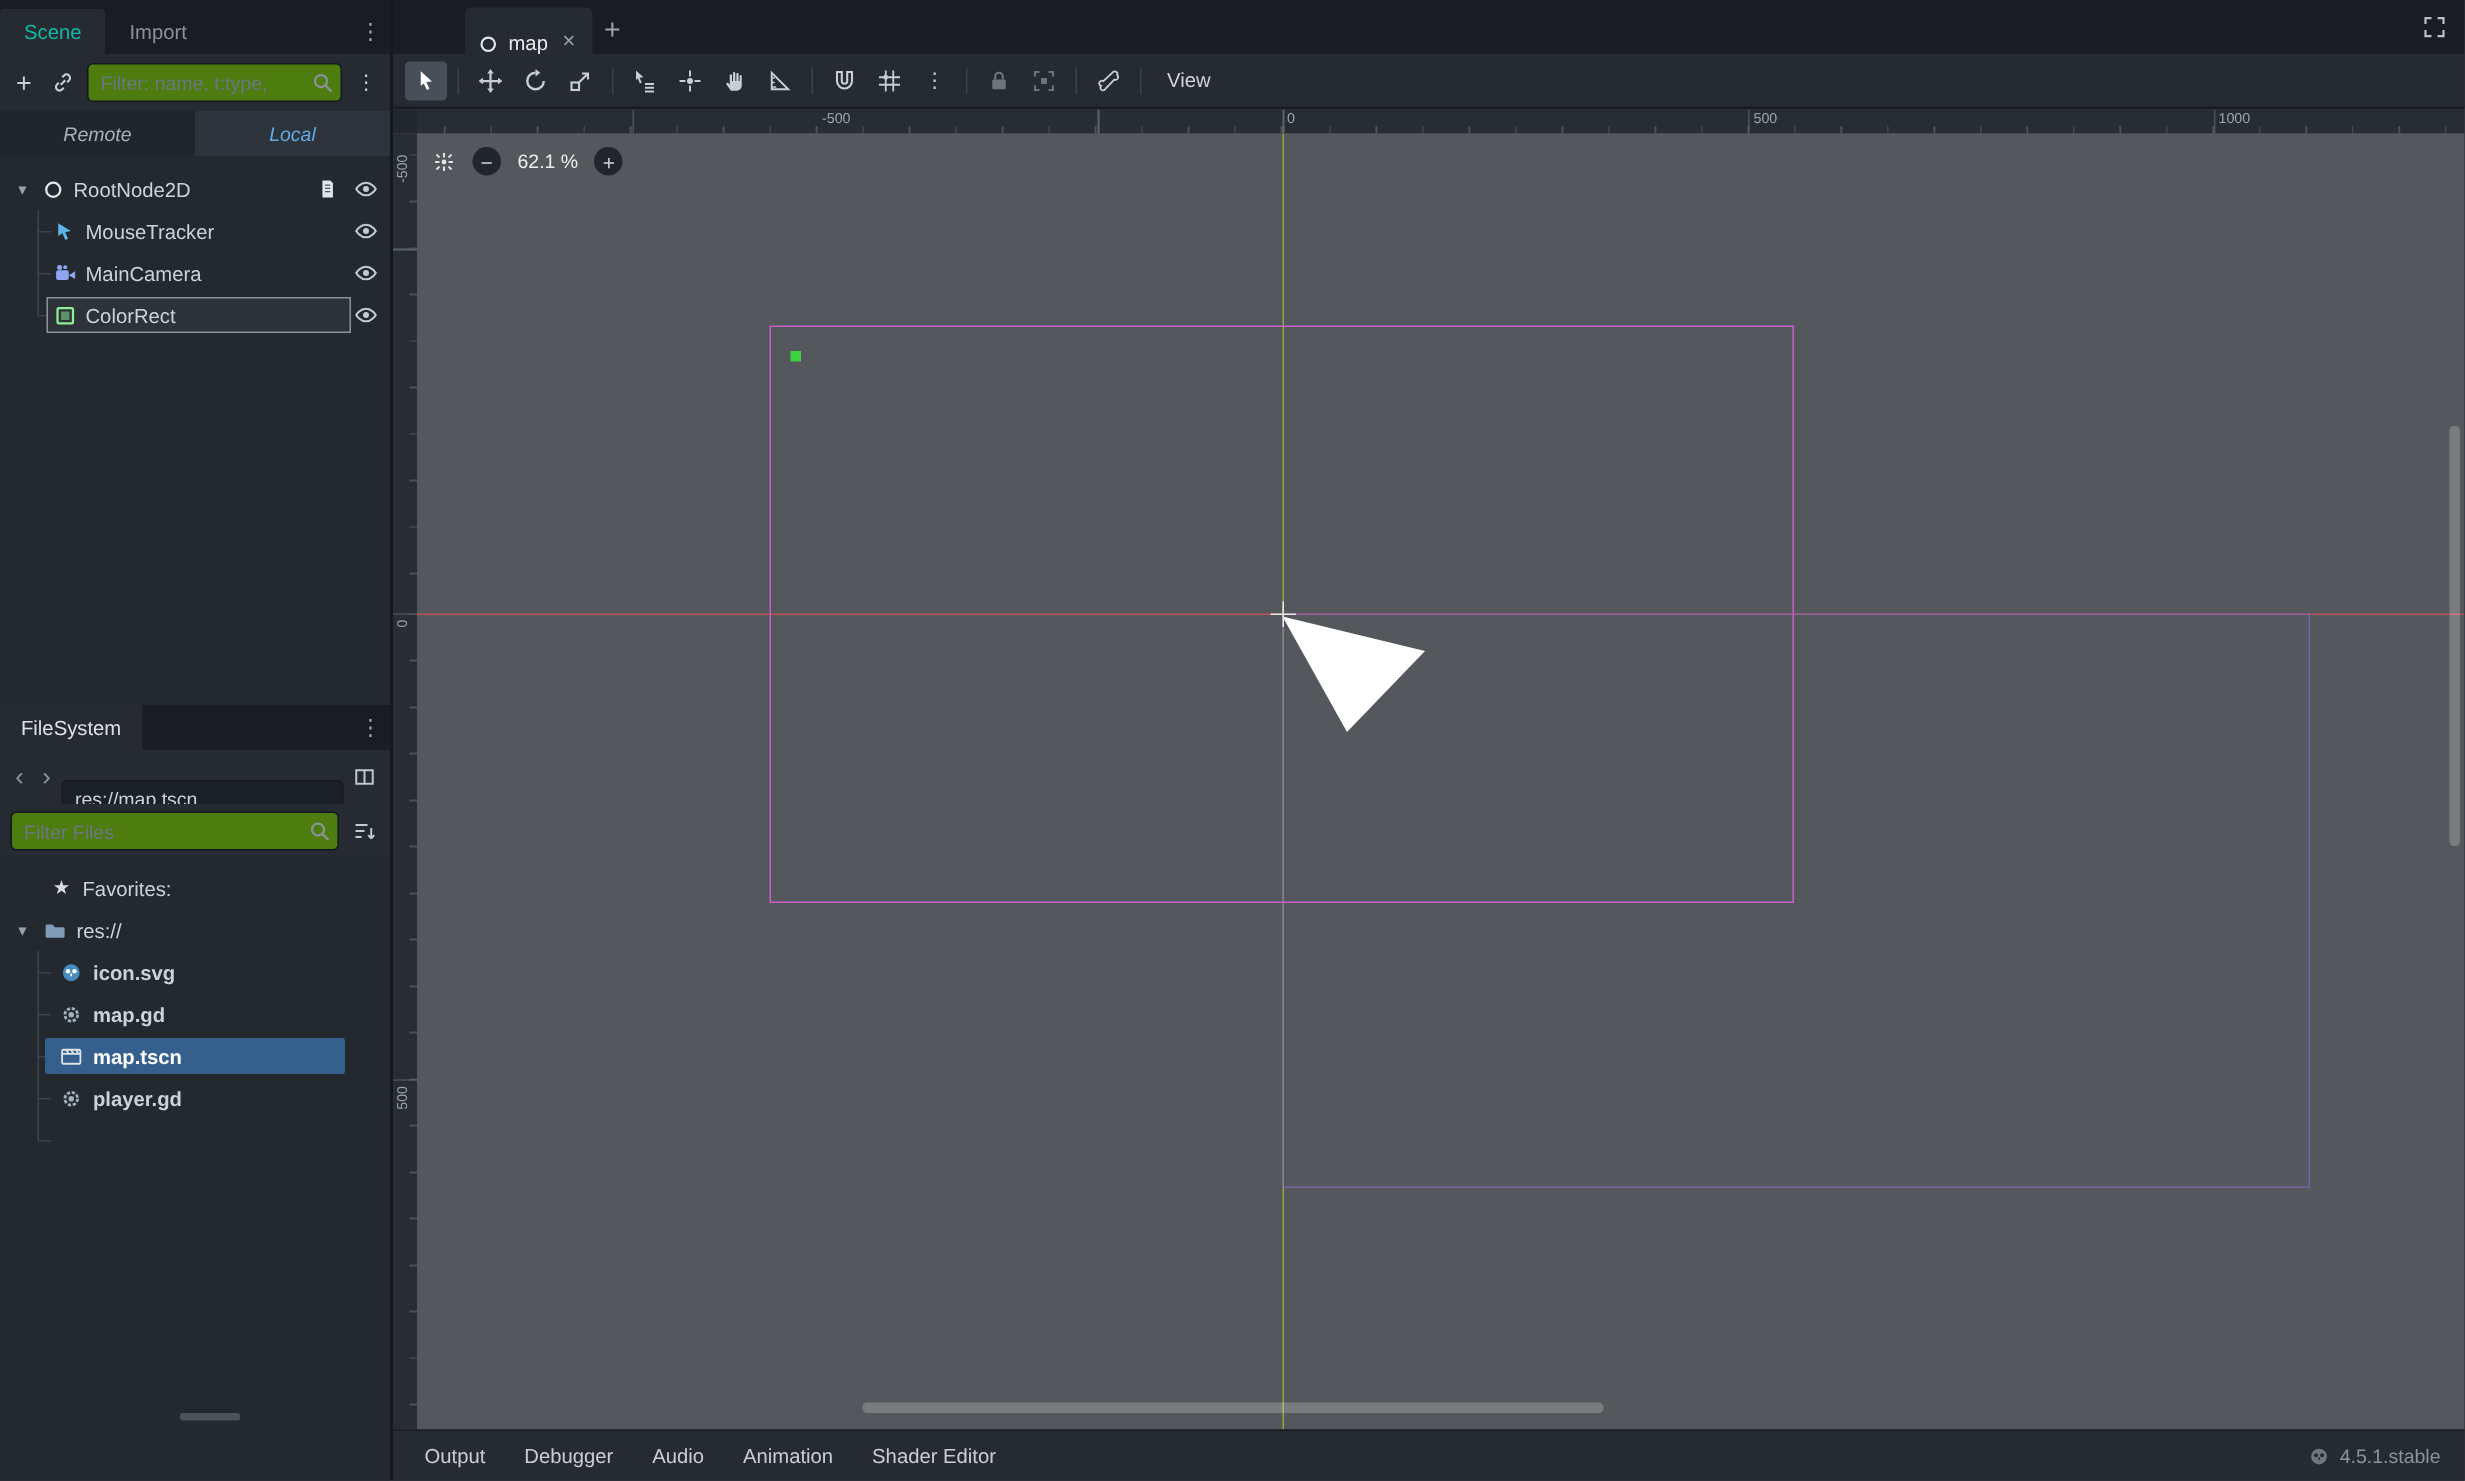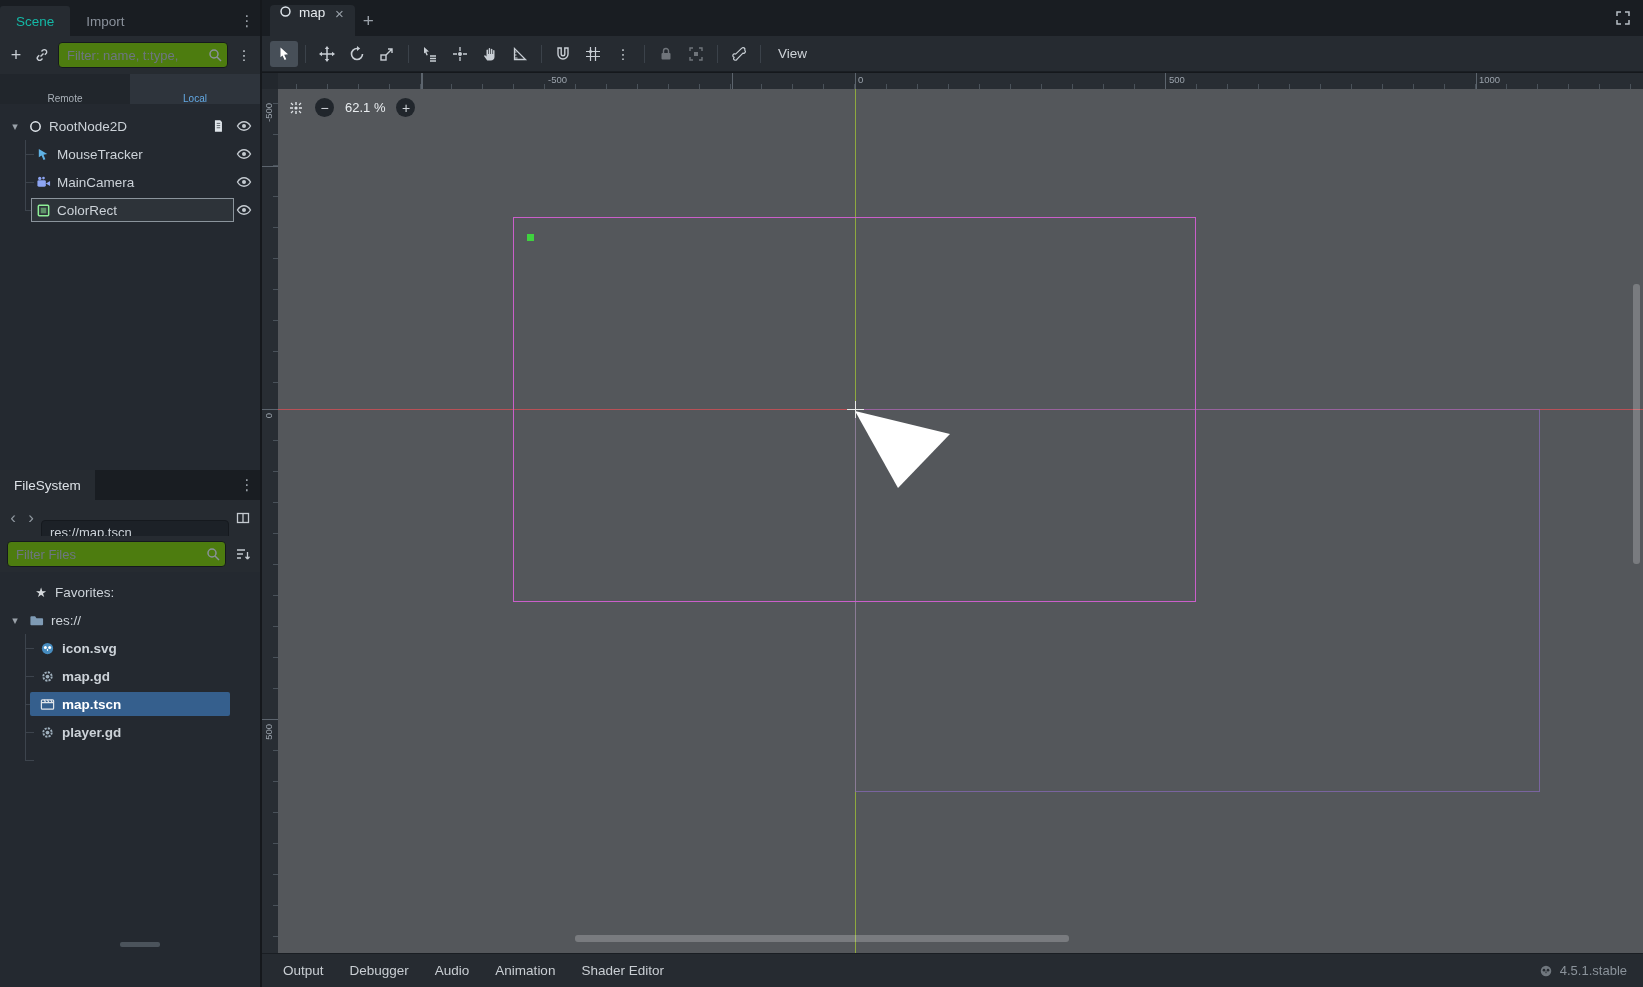--- a/index.html
+++ b/index.html
@@ -15,21 +15,21 @@
 .dock-tab.active { background:#262b31; color:#14b8a6; border-radius:3px 3px 0 0; }
 .dots-btn { margin-left:auto; width:26px; height:30px; display:flex; align-items:center; justify-content:center; color:#9aa1a9; font-size:15px; }
 .scene-toolbar { position:absolute; left:0; top:36px; width:260px; height:38px; background:#262b31; display:flex; align-items:center; padding:0 4px; gap:2px; }
 .tool-sq { width:24px; height:24px; display:flex; align-items:center; justify-content:center; border-radius:3px; color:#c8ced4; }
 .glyph-plus { font-size:18px; line-height:1; color:#c8ced4; }
 .filter-wrap { position:relative; flex:1; margin:0 2px; }
 .filter-wrap input { width:100%; height:26px; background:#4d7c0f; border:1px solid #15191e; border-radius:4px; color:#ccd2d8; font-family:inherit; font-size:13px; padding:0 26px 0 8px; }
 .filter-wrap input::placeholder { color:#6d7682; }
 .filter-search { position:absolute; right:5px; top:5px; }
 .subtabs { position:absolute; left:0; top:74px; width:260px; height:30px; display:flex; background:#1d2227; }
-.subtab { flex:1; display:flex; align-items:flex-end; justify-content:center; font-size:10px; color:#a9b0b8; background:#21262c; }
+.subtab { flex:1; display:flex; align-items:center; justify-content:center; font-size:13px; color:#a9b0b8; background:#21262c;font-style:italic; }
 .subtab.active { background:#2e343c; color:#63a9e4; }
 .scene-tree { position:absolute; left:0; top:104px; width:260px; height:366px; background:#242930; padding-top:8px; overflow:hidden; }
 .node-row { position:relative; height:28px; display:flex; align-items:center; gap:6px; padding-right:6px; }
 .node-row > * { position:relative; z-index:1; }
 .node-row .caret { width:14px; text-align:center; color:#9aa1a9; font-size:11px; margin-left:8px; }
 .node-row.child { padding-left:36px;justify-content:center; }
 .node-row.focused::before { content:""; position:absolute; left:31px; right:26px; top:2px; bottom:2px; background:#2d3339; border:1px solid #8b949c; z-index:0; }
 .row-spacer { margin-left:auto; }
 .icon-btn { width:20px; height:20px; display:flex; align-items:center; justify-content:center; }
 .tree-guide-v { position:absolute; left:25px; border-left:1px solid #3d444d; width:0; z-index:0; }
@@ -49,21 +49,21 @@
 .fs-row.lvl1 { padding-left:40px;font-weight:bold; }
 .fs-row.fav { padding-left:34px; }
 .fs-row.selected::before { content:""; position:absolute; left:30px; right:30px; top:2px; bottom:2px; background:#355f8d; border-radius:2px; z-index:0; }
 .fs-row.selected { color:#ffffff; }
 .fs-hscroll { position:absolute; left:120px; bottom:40px; width:40px; height:5px; background:#4b535b; border-radius:2px; }
 .star-glyph { font-size:13px; color:#d6dadd; width:14px; text-align:center; }
 
 
 #main { position:absolute; left:262px; top:0; width:1381px; height:987px; }
 .scene-tabbar { position:absolute; left:0; top:0; width:100%; height:36px; background:#191d22; display:flex; align-items:flex-end; padding-left:8px; }
-.scene-tab { height:31px; display:flex; align-items:flex-start; gap:7px; padding:0 9px; background:#262b31; border-radius:4px 4px 0 0; }
+.scene-tab { height:31px; display:flex; align-items:flex-end; gap:7px; padding:0 9px; background:#262b31; border-radius:4px 4px 0 0;margin-left:40px; }
 .scene-tab .label { color:#e7ebef; }
 .tab-close { color:#98a0a8; font-size:15px; width:14px; text-align:center; }
 .new-tab { height:31px; width:26px; display:flex; align-items:center; justify-content:center; color:#9aa1a9; font-size:19px; }
 .fullscreen-btn { position:absolute; right:12px; top:10px; }
 .main-toolbar { position:absolute; left:0; top:36px; width:100%; height:36px; background:#262b31; border-bottom:1px solid #1a1e23; display:flex; align-items:center; padding:0 8px; gap:2px; }
 .tbtn { width:28px; height:26px; display:flex; align-items:center; justify-content:center; border-radius:3px; color:#c8ced4; }
 .tbtn.active { background:#474f58; }
 .tbtn.dim { opacity:.45; }
 .vsep { width:1px; height:18px; background:#3b424a; margin:0 5px; }
 .view-btn { height:26px; padding:0 10px; display:flex; align-items:center; color:#ced3d8; border-radius:3px; }

